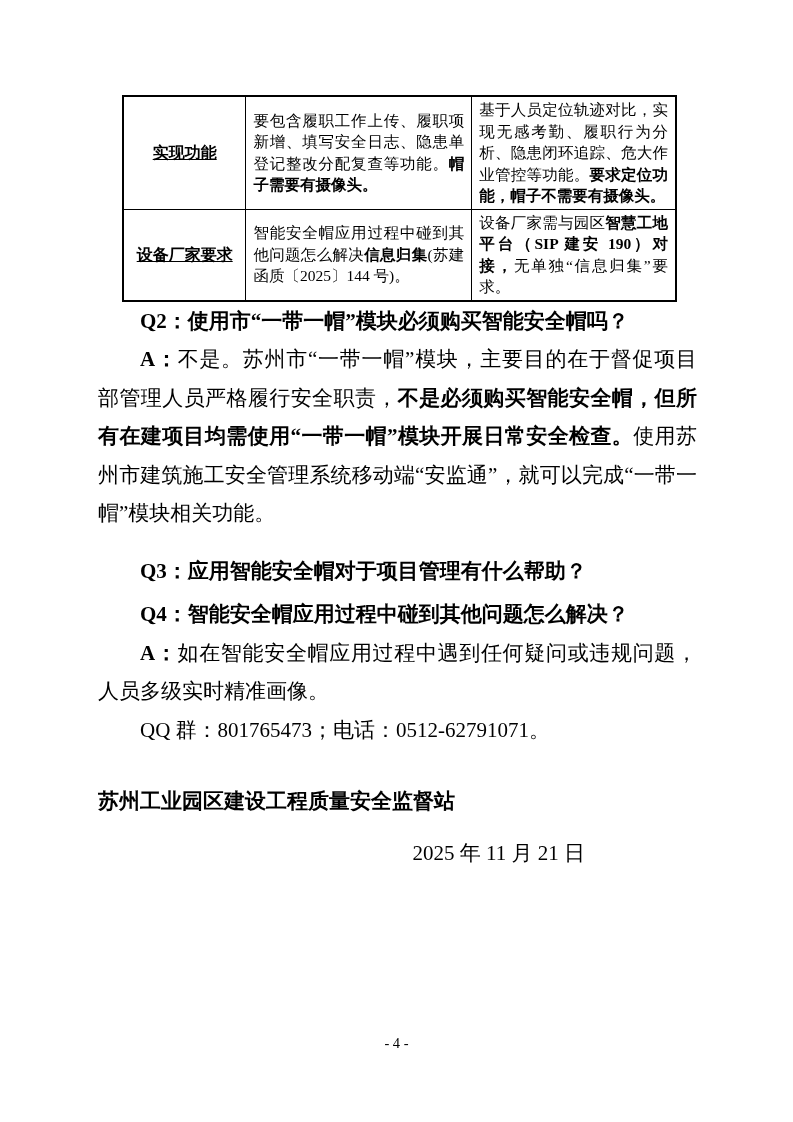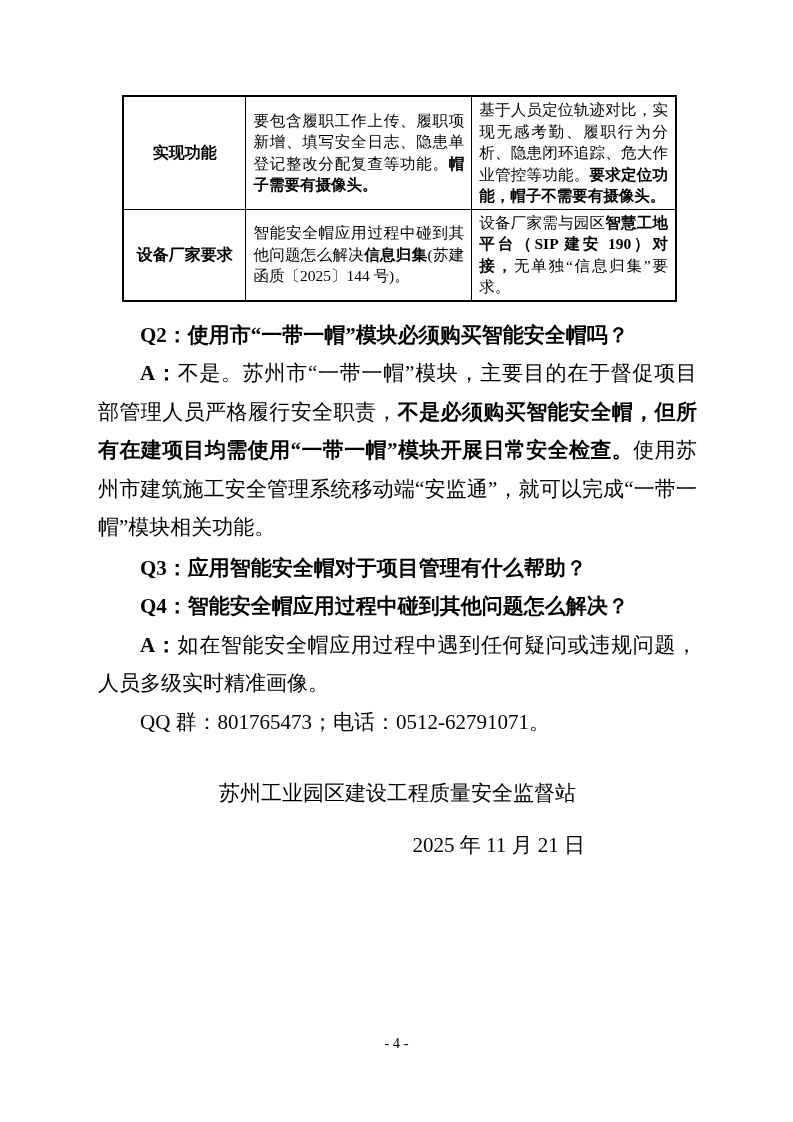--- a/index.html
+++ b/index.html
@@ -31,20 +31,21 @@
   }
   tr.row-1 { height: 112px; }
   tr.row-2 { height: 78px; }
   td.label-cell {
     width: 118px;
     text-align: center;
     vertical-align: middle;
     font-weight: bold;
     font-size: 16px;
     line-height: 22px;
+    text-decoration: underline;
   }
   td.city-cell { width: 217px; }
   td.park-cell { width: 196px; }
   td.text-cell {
     font-size: 15.5px;
     line-height: 21.5px;
     padding: 2px 7px;
     text-align: justify;
     text-justify: inter-character;
     vertical-align: middle;
@@ -53,28 +54,29 @@
   p.q, p.a {
     font-size: 21px;
     line-height: 38.5px;
     text-indent: 42px;
   }
   p.q { font-weight: bold; }
   p.a {
     text-align: justify;
     text-justify: inter-character;
   }
-  p.q-first { margin-top: 14px; }
-  p.q-mid   { margin-top: 2px; }
-  p.q-last  { }
+  p.q-first { }
+  p.q-mid   { margin-top: 19px; }
+  p.q-last  { margin-top: 5px; }
   p.sig {
     margin-top: 33px;
     font-size: 21px;
     line-height: 38.5px;
-    text-align: center;
+    text-align: left;
+    font-weight: bold;
   }
   p.date {
     margin-top: 13px;
     font-size: 21px;
     line-height: 38.5px;
     text-align: right;
     padding-right: 112px;
   }
   .footer {
     position: absolute;

